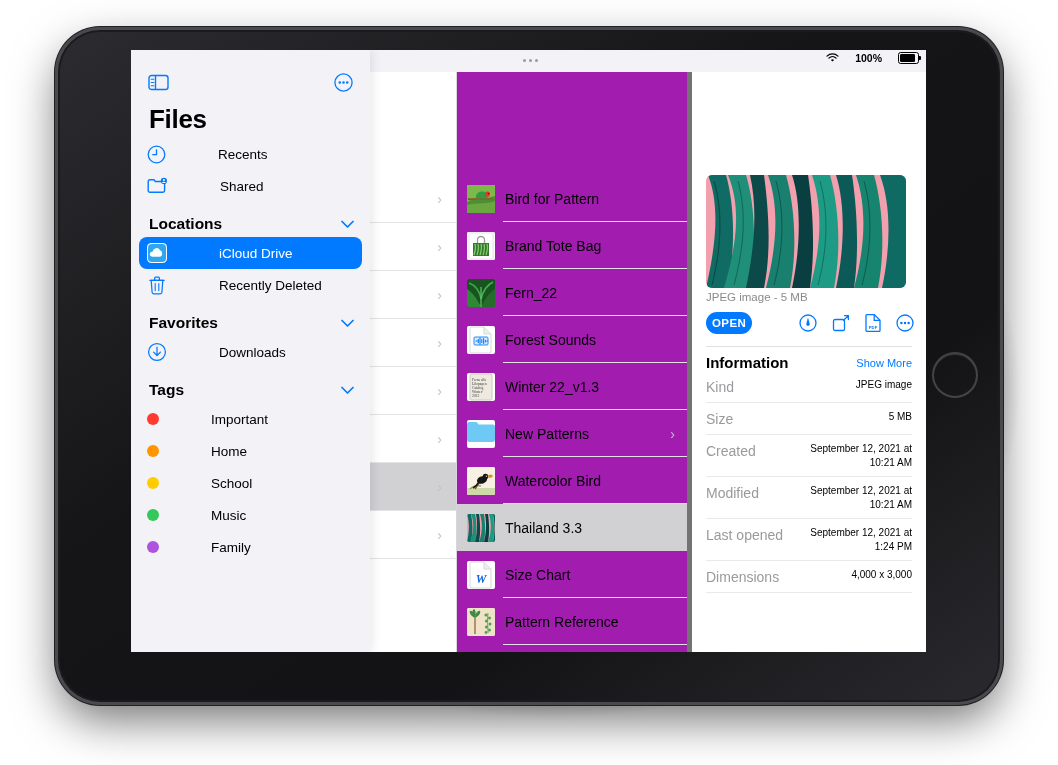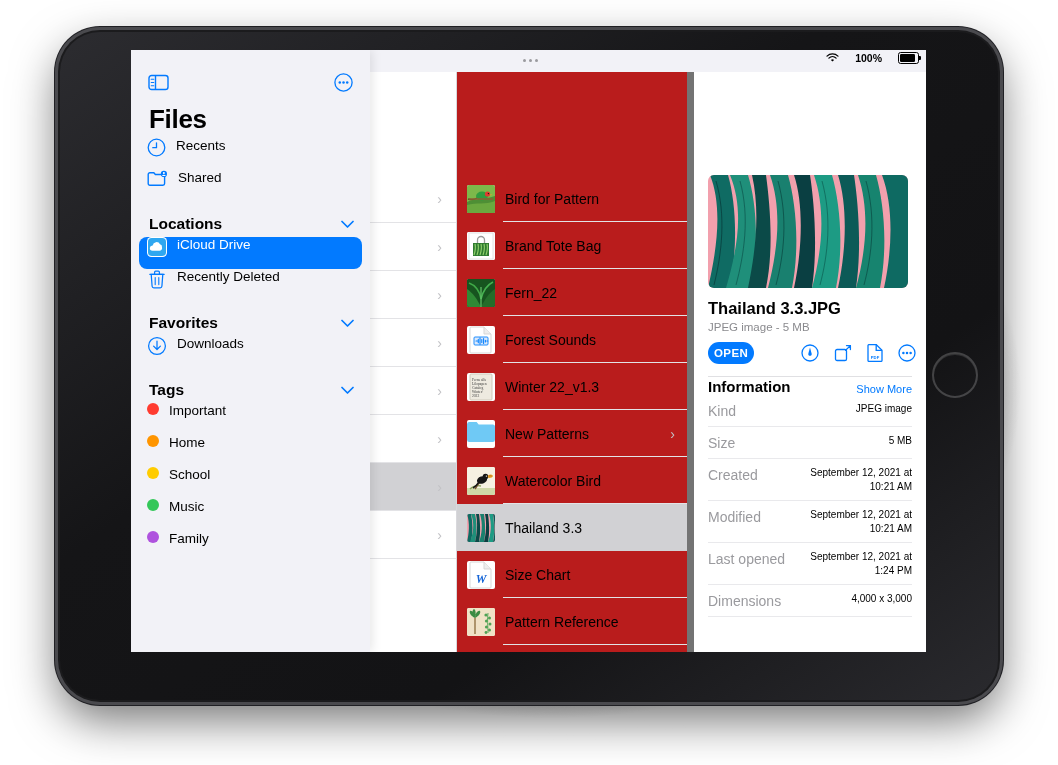--- a/index.html
+++ b/index.html
@@ -38,21 +38,21 @@
   .sb-dots{position:absolute;left:392px;top:9px;display:flex;gap:3px;}
   .sb-dots i{width:3px;height:3px;border-radius:50%;background:#9b9b9f;display:block;}
   .sb-right{position:absolute;right:7px;top:2px;display:flex;align-items:center;gap:16px;font-size:10.5px;font-weight:700;color:#000;}
   .batt{width:19px;height:9.5px;border:1.2px solid #000;border-radius:2.6px;position:relative;display:inline-block;}
   .batt::after{content:"";position:absolute;right:-3px;top:2.6px;width:1.6px;height:4px;background:#000;border-radius:0 1px 1px 0;}
   .batt i{position:absolute;left:1.2px;top:1.2px;bottom:1.2px;width:14.4px;background:#000;border-radius:1.2px;display:block;}
 
   
   .cols{position:absolute;left:0;top:22px;width:795px;height:580px;display:flex;}
   .col-mid{width:325px;background:#ffffff;position:relative;border-right:1px solid #d8d8dc;}
-  .col-list{width:230px;background:#b91c1c;position:relative;border-right:7px solid #737373;}
+  .col-list{width:230px;background:#a21caf;position:relative;border-right:5px solid #737373;}
   .col-detail{flex:1;background:#ffffff;position:relative;}
 
   
   .navbar{position:absolute;left:325px;top:22px;width:470px;height:45px;background:#fff;}
   .nav-title{position:absolute;left:0;right:0;top:13px;text-align:center;font-size:14.5px;font-weight:700;color:#000;
              padding-left:-0px;}
   .nav-actions{position:absolute;right:10px;top:12px;display:flex;align-items:center;gap:16px;}
   .nav-select{font-size:14px;color:#027aff;}
   .searchwrap{position:absolute;left:325px;top:67px;width:470px;height:36px;background:#fff;}
   .searchbar{position:absolute;left:12px;top:3px;width:442px;height:27px;background:#e9e9eb;border-radius:9px;}
@@ -81,36 +81,36 @@
   
   .col-detail .dpad{position:absolute;left:0;top:103px;width:100%;}
   .preview{margin:0 14px;width:200px;height:113px;border-radius:6px;overflow:hidden;position:relative;}
   .dtitle{margin:11px 0 0 14px;font-size:16.5px;font-weight:700;color:#000;}
   .dsub{margin:3px 0 0 14px;font-size:11.5px;color:#8a8a8e;}
   .dactions{margin:9px 0 0 14px;display:flex;align-items:center;width:208px;}
   .openbtn{background:#027aff;color:#fff;font-size:11.5px;font-weight:700;letter-spacing:.4px;
            border-radius:13px;padding:5px 6px;border:none;}
   .actionicons{margin-left:auto;display:flex;align-items:center;gap:15px;}
   .divline{margin:12px 14px 0 14px;height:1px;background:#e0e0e3;}
-  .infohead{display:flex;align-items:flex-end;margin:1px 14px 0 14px;}
+  .infohead{display:flex;align-items:center;margin:7px 14px 0 14px;}
   .infohead h3{margin:0;font-size:15px;font-weight:700;color:#000;}
   .showmore{margin-left:auto;font-size:11px;color:#027aff;}
   .inforow{display:flex;justify-content:space-between;align-items:flex-start;margin:0 14px;
            padding:7px 0 7px 0;border-bottom:1px solid #e9e9ec;}
   .ik{font-size:14px;color:#9a9a9e;padding-top:1px;white-space:nowrap;}
   .iv{font-size:10px;color:#000;text-align:right;white-space:pre-line;line-height:1.35;}
 
   
   #sidebar{position:absolute;left:0;top:0;width:239px;height:602px;background:#f2f2f7;z-index:40;
            box-shadow:2px 0 10px rgba(0,0,0,.10);}
   .sb-top{position:relative;height:46px;}
   .sb-icon-left{position:absolute;left:17px;top:24px;}
   .sb-icon-right{position:absolute;right:17px;top:23px;}
   .sb-title{margin:8px 0 0 18px;font-size:26px;font-weight:700;color:#000;letter-spacing:-.3px;}
-  .sb-item{display:flex;height:32px;margin:0 8px;padding:0 8px;border-radius:8px;}
+  .sb-item{display:flex;align-items:center;height:32px;margin:0 8px;padding:0 8px;border-radius:8px;gap:42px;}
   .sb-item .ilabel{margin-left:10px;font-size:13.5px;color:#000;}
   .sb-item.active{background:#027aff;}
   .sb-item.active .ilabel{color:#fff;}
   .sb-section{display:flex;align-items:center;margin:13px 16px 4px 18px;}
   .sb-section h4{margin:0;font-size:15.5px;font-weight:700;color:#000;}
   .sb-section .chv{margin-left:auto;color:#027aff;}
   .dot{width:12px;height:12px;border-radius:50%;display:block;}
   .sb-gap{height:3px;}
 
   svg{display:block;}
@@ -399,21 +399,20 @@
                   <path d="M174 0 C186 32 184 76 176 113 L200 113 L200 0 Z" fill="#0e6a62"></path>
                   <path d="M8 6 C18 40 14 78 6 110" stroke="#062f30" stroke-width="1" fill="none" opacity=".6"></path>
                   <path d="M32 6 C42 42 36 80 28 110" stroke="#0a4a44" stroke-width="1" fill="none" opacity=".6"></path>
                   <path d="M70 6 C80 42 76 80 68 110" stroke="#073c38" stroke-width="1" fill="none" opacity=".6"></path>
                   <path d="M114 6 C124 42 120 80 112 110" stroke="#0a534a" stroke-width="1" fill="none" opacity=".6"></path>
                   <path d="M158 6 C168 42 164 80 156 110" stroke="#083f3b" stroke-width="1" fill="none" opacity=".6"></path>
                 </g>
               </svg>
             </div>
 
-            <div class="dtitle">Thailand 3.3.JPG</div>
             <div class="dsub">JPEG image - 5 MB</div>
 
             <div class="dactions">
               <button class="openbtn">OPEN</button>
               <div class="actionicons">
                 <span>
                   <svg width="18" height="18" viewBox="0 0 18 18">
                       <circle cx="9" cy="9" r="8" fill="none" stroke="#027aff" stroke-width="1.3"></circle>
                       <path d="M9 3.6l1.7 6.1c.3 1.1-.6 2.1-1.7 2.1s-2-1-1.7-2.1z" fill="#027aff"></path>
                     </svg>

